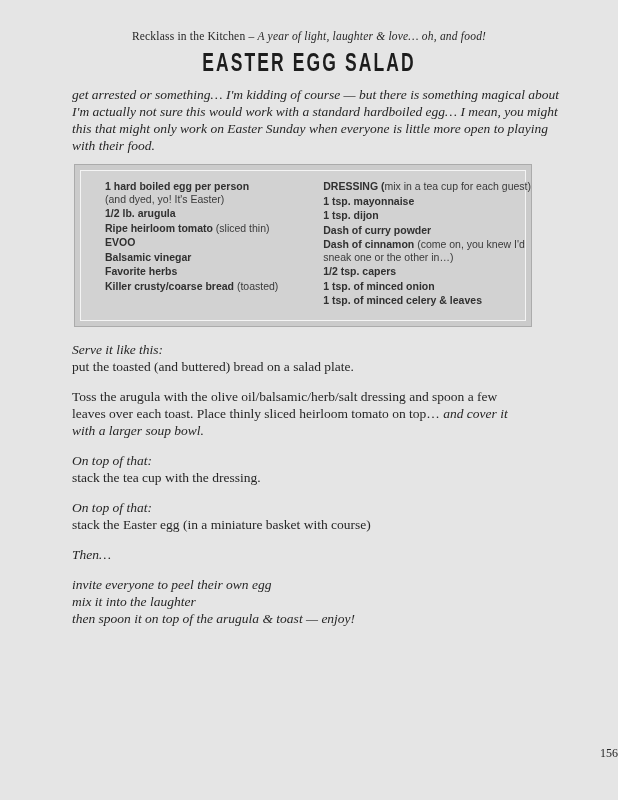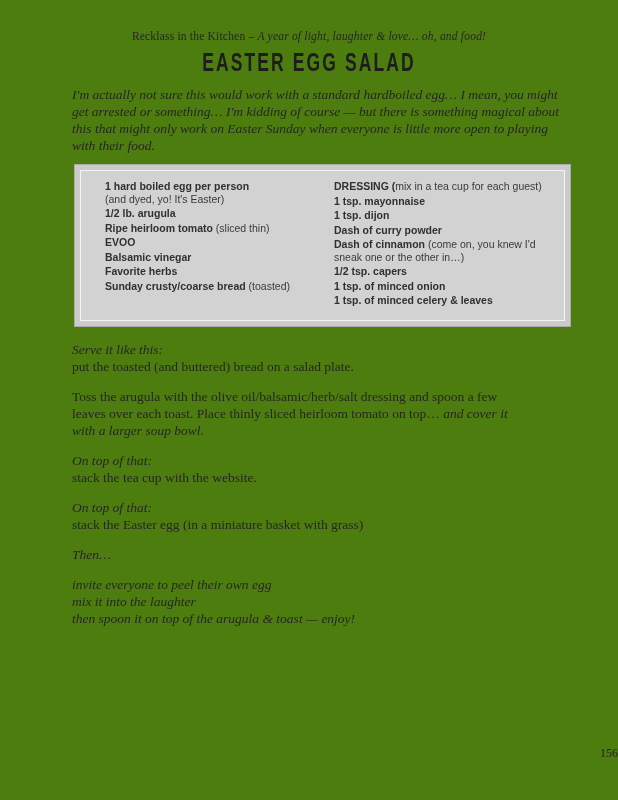--- a/index.html
+++ b/index.html
@@ -1,34 +1,34 @@
 <!DOCTYPE html>
 <html style="--text: #262626; --ingredient-text: #3a3a3a; --box-fill: #d2d2d2; --box-band: #cbcbcb; --box-border: #ababab; --box-inner-line: #f4f4f4;"><head>
 <meta charset="utf-8">
 <style>
   html,body { margin:0; padding:0; background:#ffffff; }
   .page {
-    position:relative; width:618px; height:800px; background:#4d7c0f;
+    position:relative; width:618px; height:800px; background:#e5e5e5;
     font-family:"Liberation Serif", serif; color:var(--text, #262626);
     overflow:hidden;
   }
   .running-header { padding-top:30px; text-align:center; font-size:11.5px; letter-spacing:0.2px; }
   .it { font-style:italic; }
   .b { font-weight:700; }
   .title {
     margin:6px 0 0; text-align:center;
     font-family:"Liberation Sans", sans-serif; font-weight:700;
     font-size:25px; line-height:28px; letter-spacing:3px;
     transform:scaleX(0.7); transform-origin:center;
     color:#1d1d1d;
   }
   .intro { margin:10px 0 0 72px; font-style:italic; font-size:13.5px; line-height:17px; }
   .intro .ln { white-space:nowrap; }
   .ing-box {
-    box-sizing:border-box; margin:10px 0 0 74px; width:497px; min-height:163px;
+    box-sizing:border-box; margin:10px 0 0 74px; width:458px; min-height:163px;
     background:var(--box-fill, #d2d2d2);
     border:1px solid var(--box-border, #ababab);
     box-shadow: inset 0 0 0 5px var(--box-band, #cbcbcb), inset 0 0 0 6px var(--box-inner-line, #f4f4f4);
     display:flex; padding:15px 0 14px 0;gap:28px;
   }
   .col-left  { width:201px; padding-left:30px; }
   .col-right { flex:1; }
   .ing {
     margin-bottom:2px; font-family:"Liberation Sans", sans-serif;
     font-size:10.5px; line-height:12.5px; color:var(--ingredient-text, #3a3a3a);
@@ -45,22 +45,22 @@
 
 <div class="page">
 
   <div class="running-header">
     <span>Recklass in the Kitchen – </span><span class="it">A year of light, laughter &amp; love… oh, and food!</span>
   </div>
 
   <h1 class="title">EASTER EGG SALAD</h1>
 
   <div class="intro">
+      <div class="ln"><span>get arrested or something… I'm kidding of course — but there is something magical about</span></div>
       <div class="ln"><span>I'm actually not sure this would work with a standard hardboiled egg… I mean, you might</span></div>
-      <div class="ln"><span>get arrested or something… I'm kidding of course — but there is something magical about</span></div>
       <div class="ln"><span>this that might only work on Easter Sunday when everyone is little more open to playing</span></div>
       <div class="ln"><span>with their food.</span></div>
     </div>
 
   <div class="ing-box">
     <div class="col-left">
         <div class="ing">
           <div class="ln"><span class="b">1 hard boiled egg per person</span></div>
           <div class="ln"><span>(and dyed, yo! It's Easter)</span></div>
         </div>
@@ -73,21 +73,21 @@
         <div class="ing">
           <div class="ln"><span class="b">EVOO</span></div>
         </div>
         <div class="ing">
           <div class="ln"><span class="b">Balsamic vinegar</span></div>
         </div>
         <div class="ing">
           <div class="ln"><span class="b">Favorite herbs</span></div>
         </div>
         <div class="ing">
-          <div class="ln"><span class="b">Sunday crusty/coarse bread</span><span> (toasted)</span></div>
+          <div class="ln"><span class="b">Killer crusty/coarse bread</span><span> (toasted)</span></div>
         </div>
       </div>
     <div class="col-right">
         <div class="ing">
           <div class="ln"><span class="b">DRESSING (</span><span>mix in a tea cup for each guest)</span></div>
         </div>
         <div class="ing">
           <div class="ln"><span class="b">1 tsp. mayonnaise</span></div>
         </div>
         <div class="ing">
@@ -117,25 +117,25 @@
         <div class="ln"><span class="it">Serve it like this:</span></div>
         <div class="ln"><span>put the toasted (and buttered) bread on a salad plate.</span></div>
       </div>
       <div class="par">
         <div class="ln"><span>Toss the arugula with the olive oil/balsamic/herb/salt dressing and spoon a few</span></div>
         <div class="ln"><span>leaves over each toast. Place thinly sliced heirloom tomato on top… </span><span class="it">and cover it</span></div>
         <div class="ln"><span class="it">with a larger soup bowl.</span></div>
       </div>
       <div class="par">
         <div class="ln"><span class="it">On top of that:</span></div>
-        <div class="ln"><span>stack the tea cup with the website.</span></div>
+        <div class="ln"><span>stack the tea cup with the dressing.</span></div>
       </div>
       <div class="par">
         <div class="ln"><span class="it">On top of that:</span></div>
-        <div class="ln"><span>stack the Easter egg (in a miniature basket with grass)</span></div>
+        <div class="ln"><span>stack the Easter egg (in a miniature basket with course)</span></div>
       </div>
       <div class="par">
         <div class="ln"><span class="it">Then…</span></div>
       </div>
       <div class="par">
         <div class="ln"><span class="it">invite everyone to peel their own egg</span></div>
         <div class="ln"><span class="it">mix it into the laughter</span></div>
         <div class="ln"><span class="it">then spoon it on top of the arugula &amp; toast — enjoy!</span></div>
       </div>
       <div class="par">

